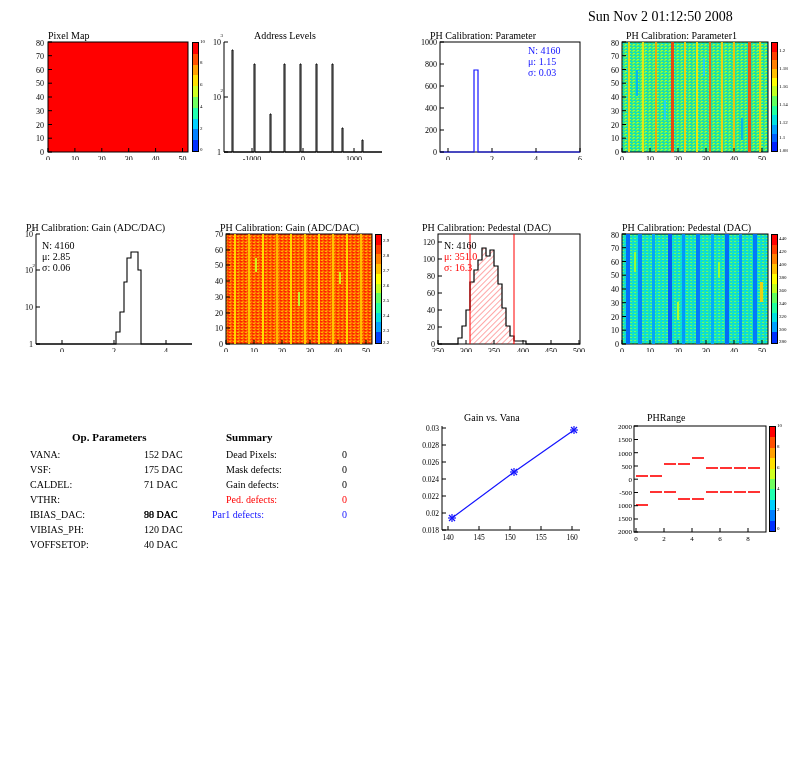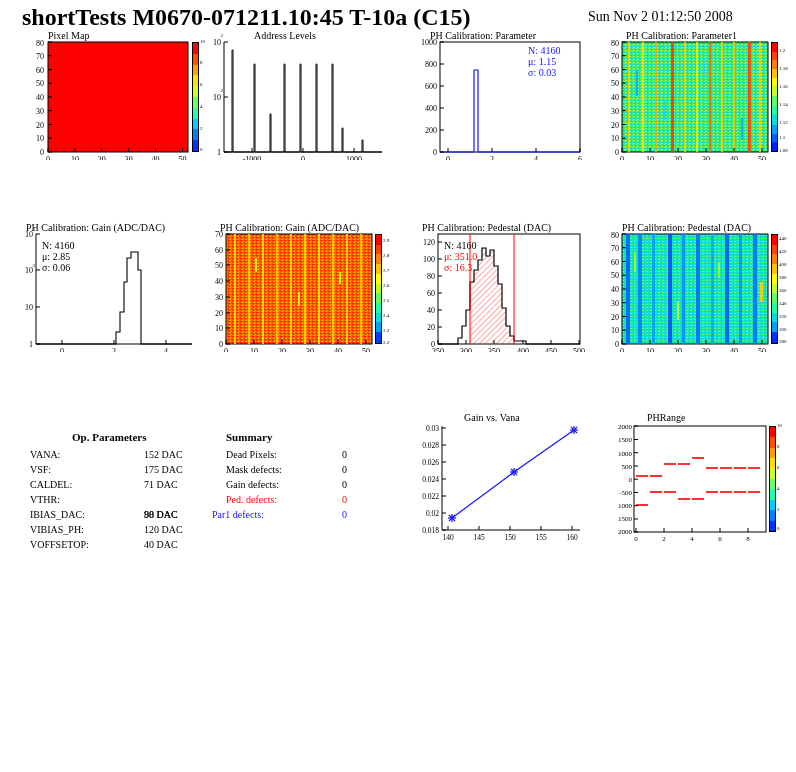--- a/index.html
+++ b/index.html
@@ -21,21 +21,20 @@
   
   .blocktitle{position:absolute;font-size:11px;font-weight:bold;font-family:"Liberation Serif",serif;}
   .row{position:absolute;font-size:10px;font-family:Liberation Serif, serif;white-space:nowrap;}
   svg{display:block;}
 </style>
 </head>
 <body>
 
 <div class="page">
 
-  <div class="title">shortTests M0670-071211.10:45 T-10a (C15)</div>
   <div class="datestamp">Sun Nov  2 01:12:50 2008</div>
 
   <div class="panel" style="left:20px;top:30px;width:175px;height:130px;">
     <div class="ptitle" style="left:28px;top:0px;">Pixel Map</div>
     <svg width="175" height="130">
       <rect x="28" y="12" width="140" height="110" fill="#ff0000" stroke="#000" stroke-width="1"></rect>
 
       <g stroke="#000" stroke-width="1">
         <line x1="28" y1="122" x2="32" y2="122"></line>
           <line x1="28" y1="108.2" x2="32" y2="108.2"></line>

